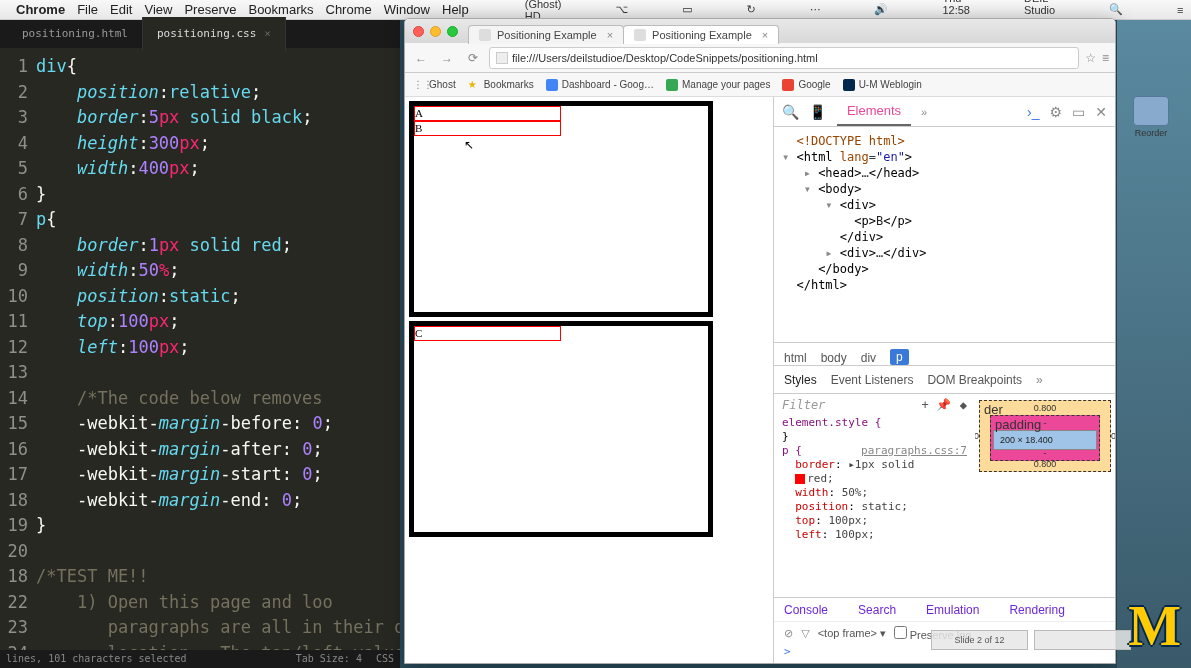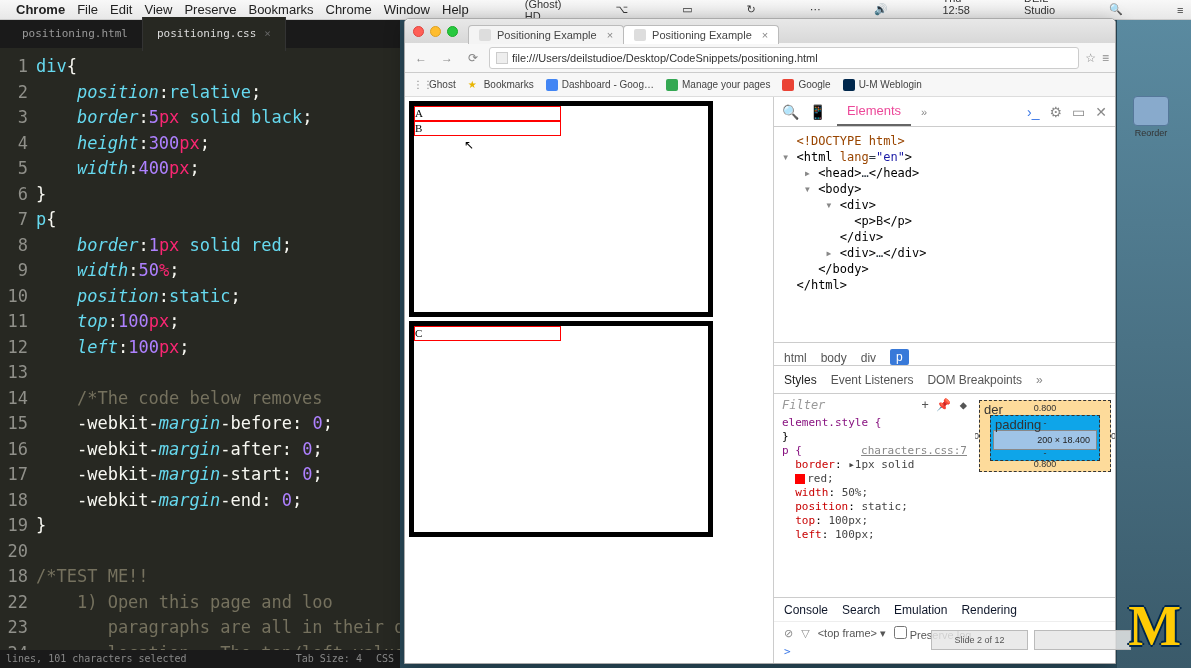--- a/index.html
+++ b/index.html
@@ -221,33 +221,33 @@
 .dt-styles-left .prop { color:#c80000; }
 .dt-styles-left .val { color:#444; }
 .dt-styles-left .src { float:right; color:#888; text-decoration:underline; }
 .dt-styles-left .swatch { display:inline-block; width:10px; height:10px; background:red; vertical-align:middle; margin-right:2px; }
 
 .dt-boxmodel {
   width:140px; padding:6px 4px; font-size:9px;
   overflow:hidden;
 }
 .bm-border { border:1px dashed #333; background:#fddb9b; padding:14px 10px 10px; position:relative; text-align:center; }
-.bm-padding { border:1px dashed #333; background:#0ea5e9; padding:14px 2px 10px; position:relative; text-align:right; }
+.bm-padding { border:1px dashed #333; background:#ec4899; padding:14px 2px 10px; position:relative; text-align:left; }
 .bm-content { border:1px solid #888; background:#9fc4e7; padding:4px 6px; color:#222; }
 .bm-label { position:absolute; top:1px; left:4px; font-size:13px; color:#333; }
 .bm-num { position:absolute; font-size:9px; color:#333; }
 .bm-border .bn-t { top:2px; left:50%; transform:translateX(-50%); }
 .bm-border .bn-b { bottom:2px; left:50%; transform:translateX(-50%); }
 .bm-border .bn-l { left:-6px; top:50%; transform:translateY(-50%); }
 .bm-border .bn-r { right:-6px; top:50%; transform:translateY(-50%); }
 
 .dt-console-tabs {
   height:24px; border-top:1px solid #ccc;
-  display:flex; align-items:center; gap:14px; padding:0 10px;
-  font-size:12px; color:#0f172a;
+  display:flex; align-items:center; gap:30px; padding:0 10px;
+  font-size:12px; color:#6d28d9;
 }
 .dt-console-row {
   height:24px; border-top:1px solid #eee;
   display:flex; align-items:center; gap:8px; padding:0 10px;
   font-size:11px; color:#555;
 }
 .dt-console-row .ic { color:#888; }
 .dt-prompt { height:18px; padding:0 10px; color:#3b78e7; font-family:Menlo,monospace; font-size:11px; }
 
 
@@ -466,21 +466,21 @@
       <div class="dt-styles-body">
         <div class="dt-styles-left">
           <div class="dt-filter-row">
             <span class="filter-input">Filter</span>
             <span class="ic">+</span>
             <span class="ic">📌</span>
             <span class="ic">◆</span>
           </div>
           <div><span class="sel">element.style {</span></div>
           <div>}</div>
-          <div><span class="sel">p {</span><span class="src">characters.css:7</span></div>
+          <div><span class="sel">p {</span><span class="src">paragraphs.css:7</span></div>
           <div id="rules">
               <div>&nbsp;&nbsp;<span class="prop">border</span>: <span class="val">▸1px solid</span></div>
               <div>&nbsp;&nbsp;<span class="swatch"></span><span class="val">red;</span></div>
               <div>&nbsp;&nbsp;<span class="prop">width</span>: <span class="val">50%;</span></div>
               <div>&nbsp;&nbsp;<span class="prop">position</span>: <span class="val">static;</span></div>
               <div>&nbsp;&nbsp;<span class="prop">top</span>: <span class="val">100px;</span></div>
               <div>&nbsp;&nbsp;<span class="prop">left</span>: <span class="val">100px;</span></div>
             </div>
         </div>
         <div class="dt-boxmodel">

